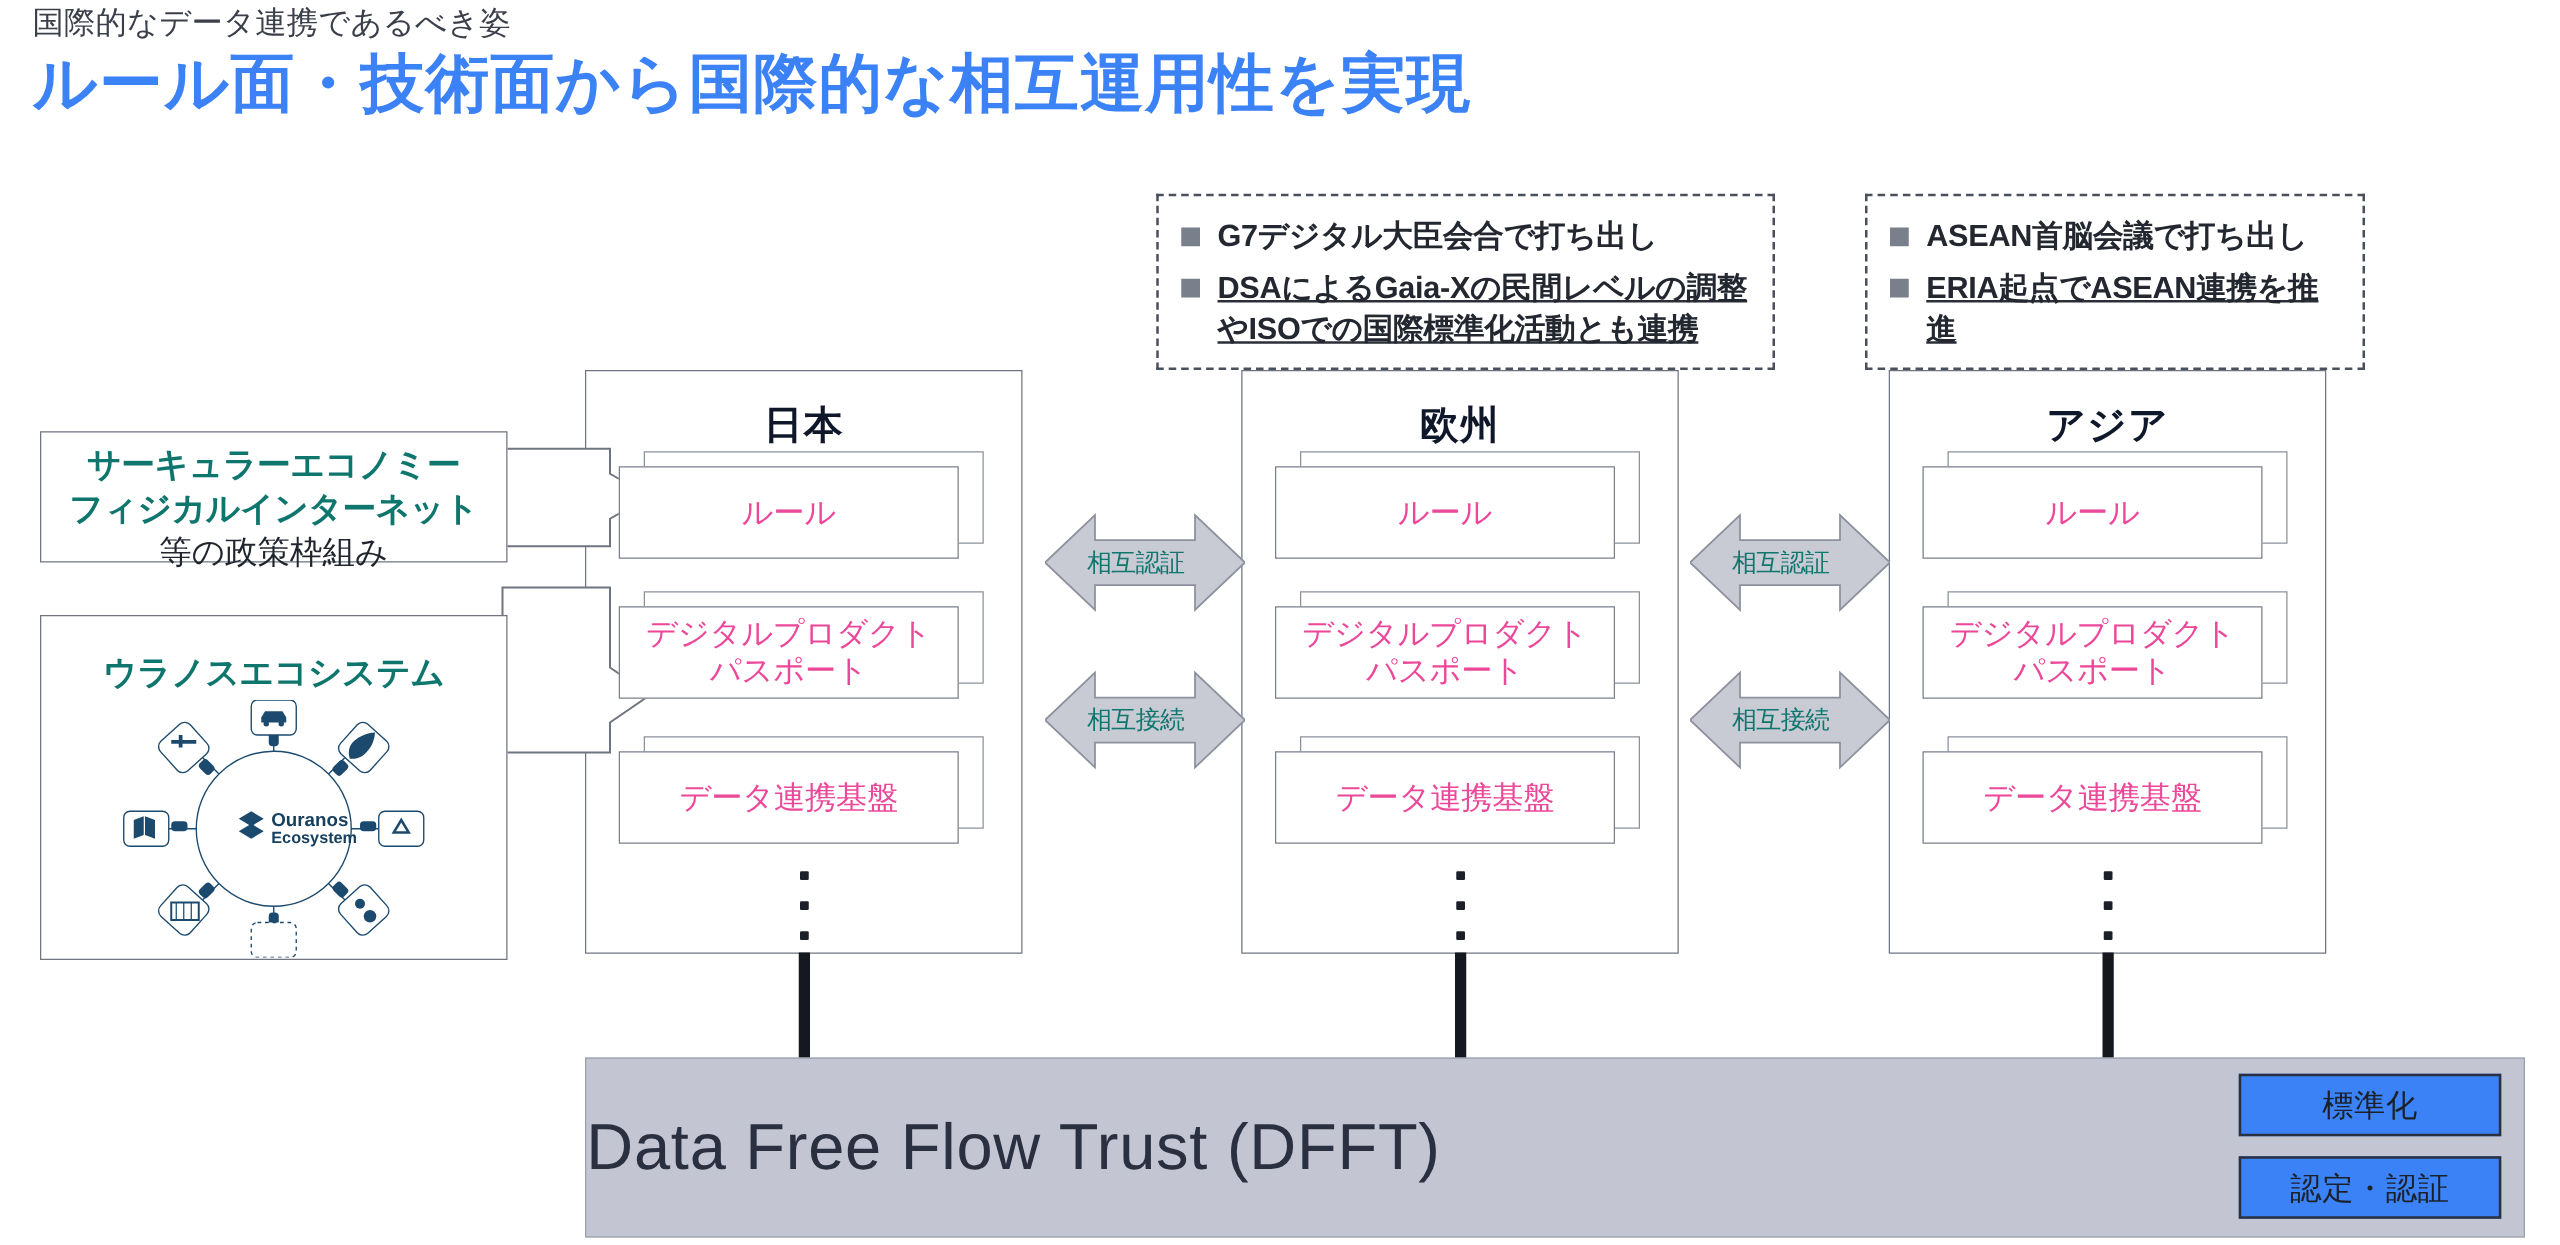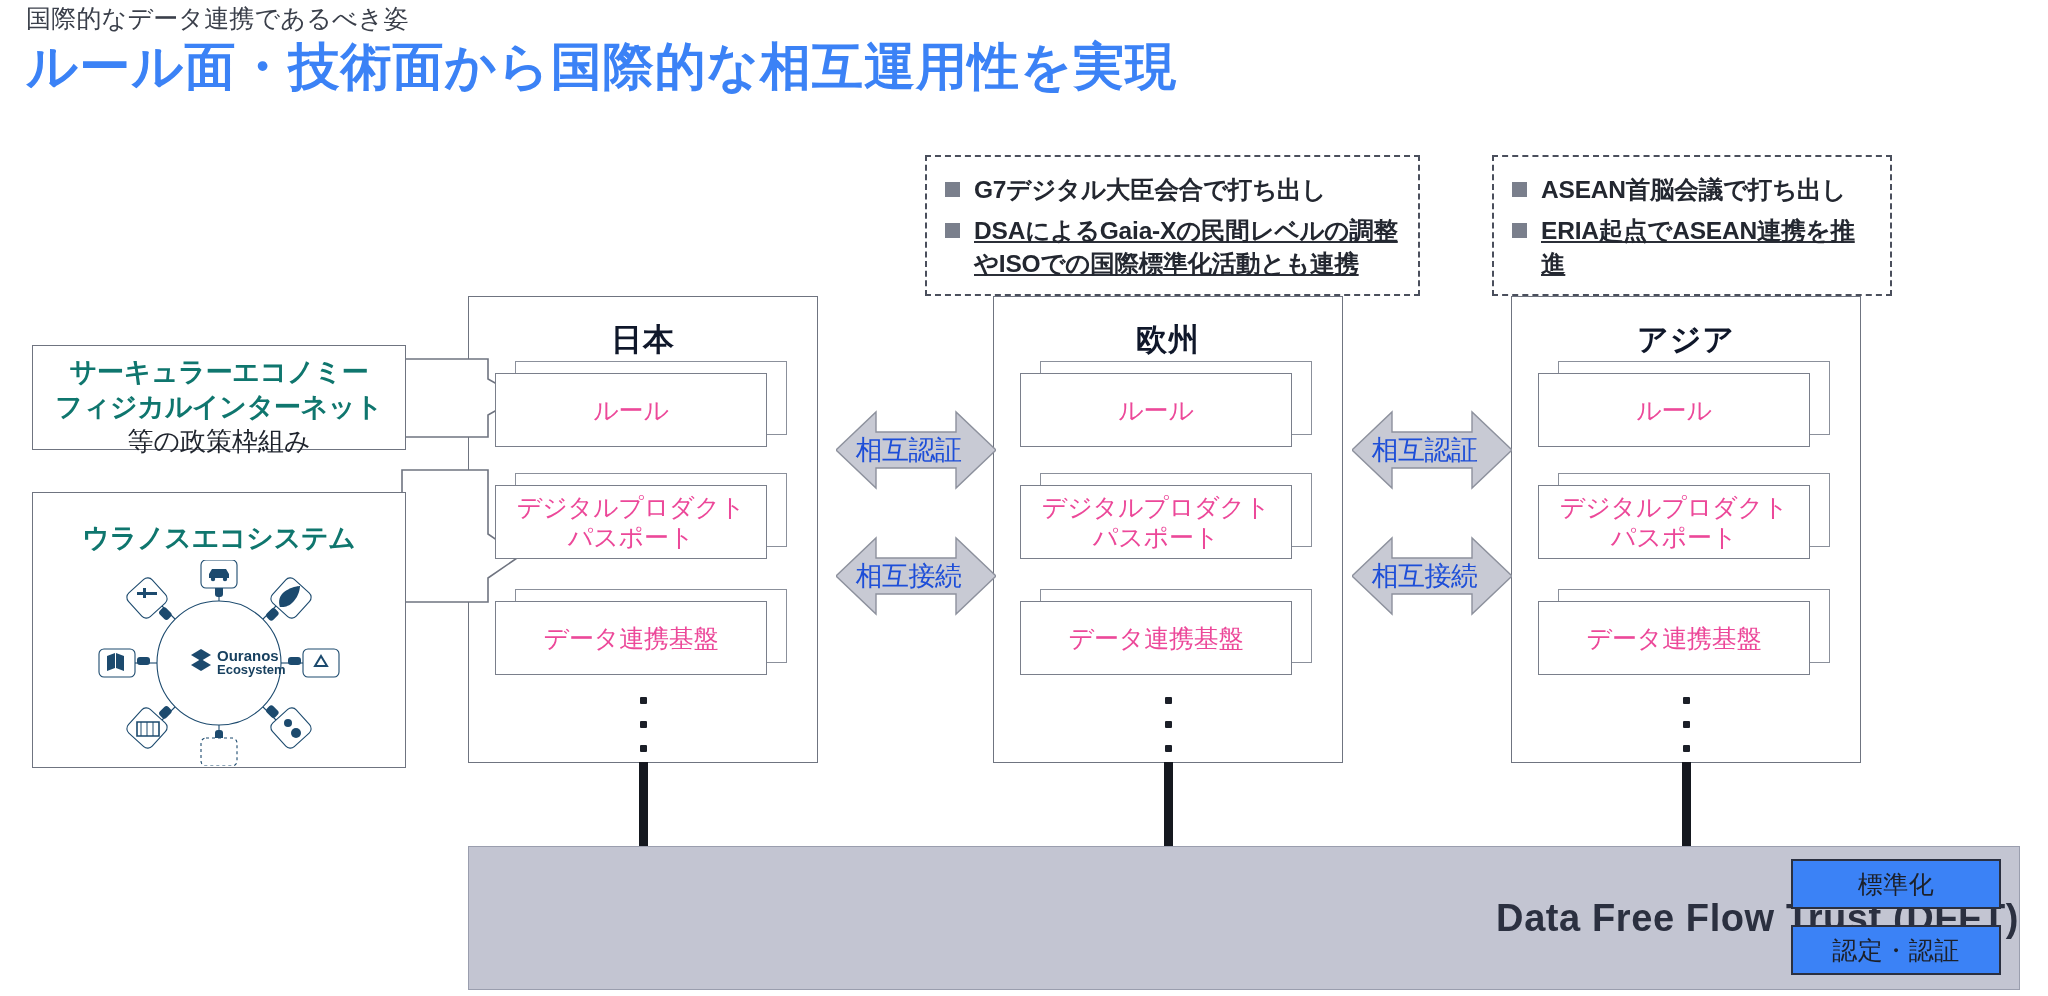--- a/index.html
+++ b/index.html
@@ -165,21 +165,21 @@
   
   .marrow{
     position:absolute;
     width:160px;height:92px;
   }
   .marrow svg{display:block;}
   .marrow .mlabel{
     position:absolute;left:0;right:15px;top:50%;
     transform:translateY(-50%);
     text-align:center;
-    font-size:27px;color:#1d4ed8;font-weight:400;
+    font-size:20px;color:#0f766e;font-weight:400;
     letter-spacing:-.5px;
     pointer-events:none;
   }
   #arrow-jp-eu-cert{left:836px;top:404px;}
   #arrow-jp-eu-conn{left:836px;top:530px;}
   #arrow-eu-as-cert{left:1352px;top:404px;}
   #arrow-eu-as-conn{left:1352px;top:530px;}
 
   
   .connector{
@@ -196,22 +196,22 @@
     position:absolute;
     left:468px;top:846px;
     width:1552px;height:144px;
     background:#c3c5d2;
     border:1.5px solid #9a9eae;
     box-sizing:border-box;
   }
   #dfft-label{
     position:absolute;left:0;right:0;top:50%;
     transform:translateY(-50%);
-    text-align:right;
-    font-size:38px;font-weight:700;color:#2b3040;
+    text-align:left;
+    font-size:52px;font-weight:400;color:#2b3040;
     letter-spacing:.6px;
   }
   .badge{
     position:absolute;
     width:210px;height:50px;
     background:#3b82f6;
     border:2px solid #2b3040;
     box-sizing:border-box;
     display:flex;align-items:center;justify-content:center;
     font-size:25px;color:#1c2029;letter-spacing:.5px;

